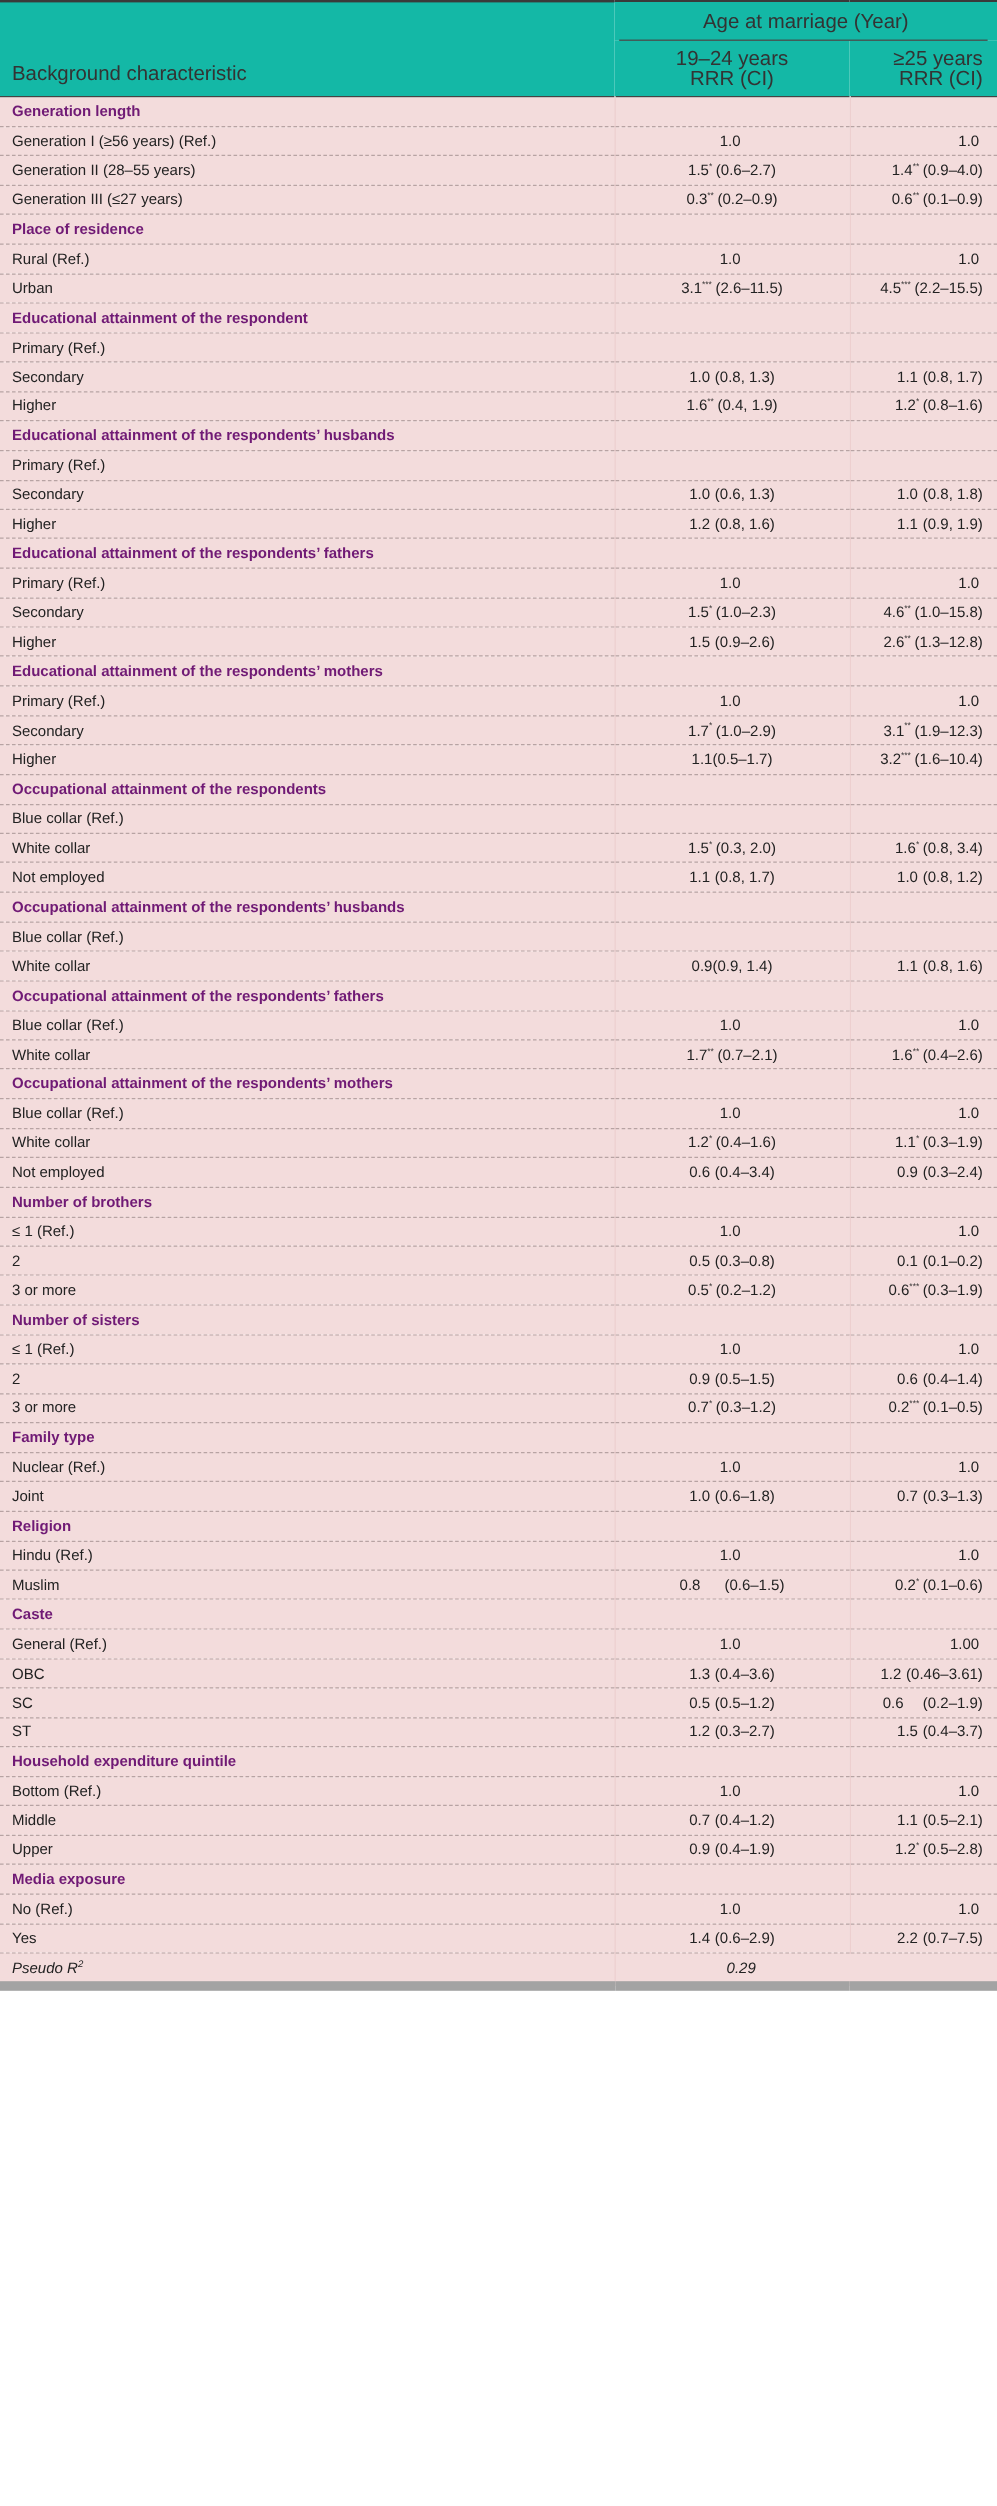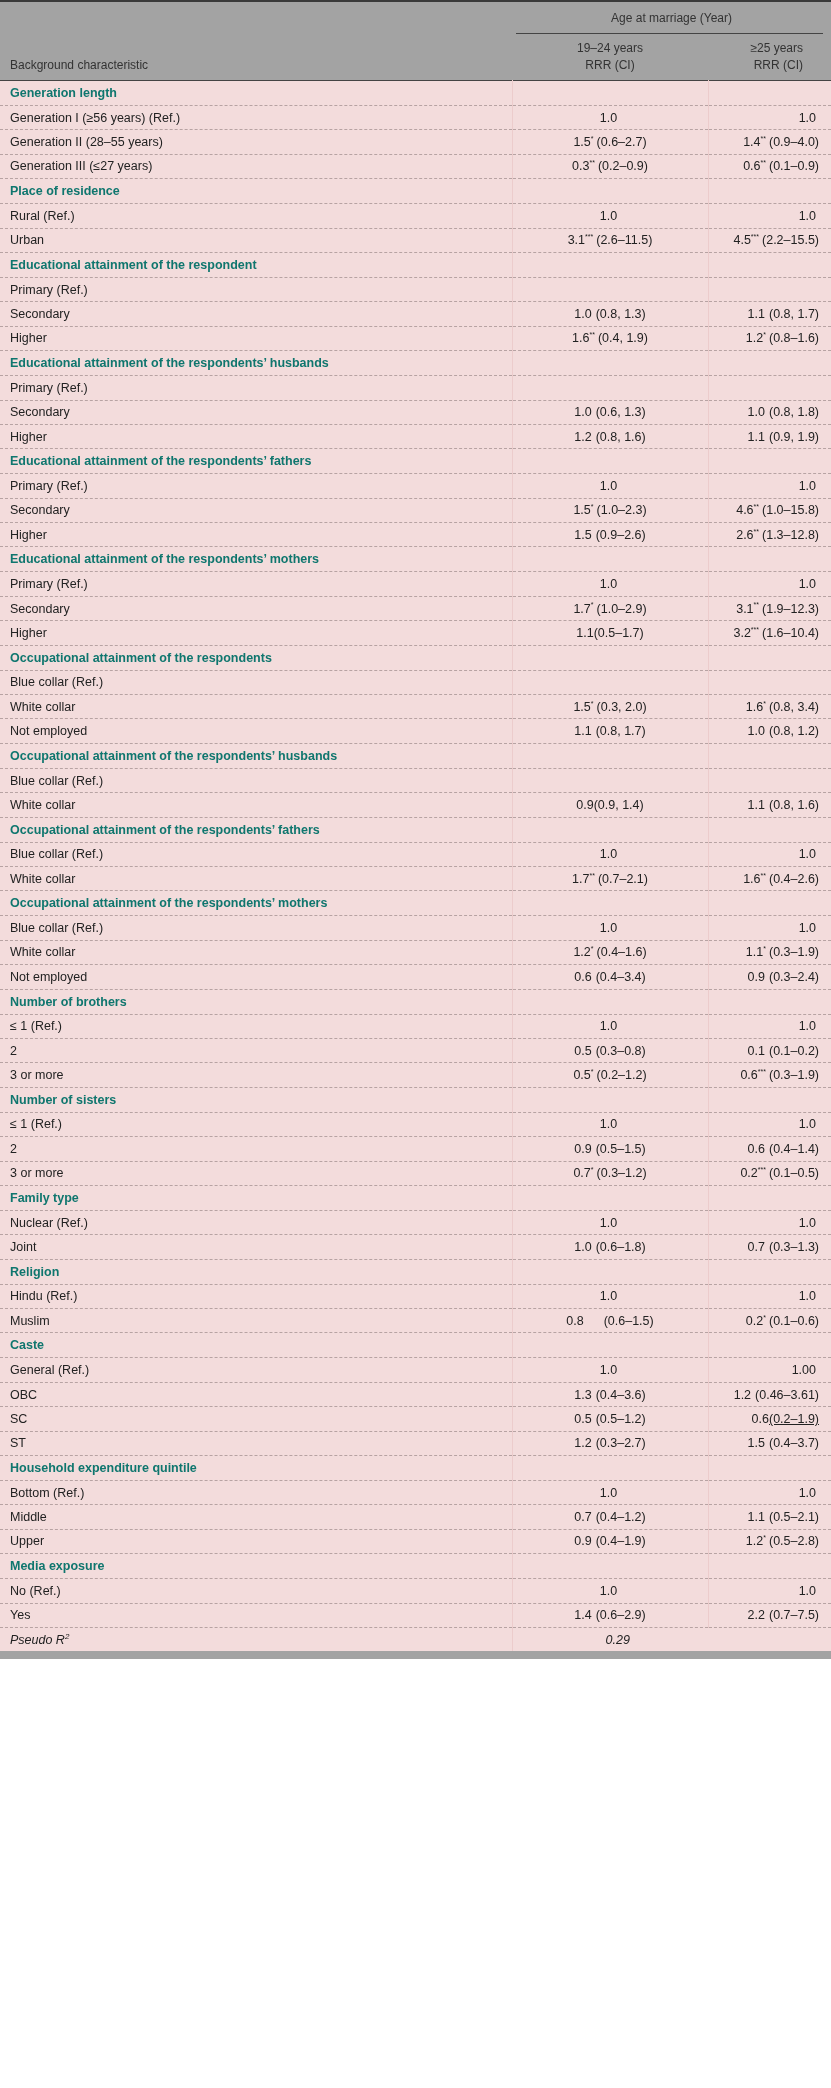--- a/index.html
+++ b/index.html
@@ -3,31 +3,31 @@
 <meta charset="utf-8">
 <style>
   html, body { margin: 0; padding: 0; background: #ffffff; }
   body { width: 831px; height: 2088px; overflow: hidden; font-family: "Liberation Sans", sans-serif; color: #222; }
   .table-wrap { position: relative; width: 831px; }
   table { width: 831px; border-collapse: collapse; table-layout: fixed; }
   col.c1 { width: 512px; }
   col.c2 { width: 196px; }
   col.c3 { width: 123px; }
   thead tr.top { border-top: 2px solid #3a3a3a; }
-  thead th { background: #a3a3a3; font-weight: normal; font-size: 12px; color: #333; padding: 0; }
+  thead th { background: #14b8a6; font-weight: normal; font-size: 17px; color: #333; padding: 0; }
   thead .span-head { height: 32px; text-align: center; vertical-align: middle; position: relative; }
   thead .span-head .rule { position: absolute; left: 4px; right: 8px; bottom: 0; border-bottom: 1.5px solid #444; }
   thead .bg-col { text-align: left; vertical-align: bottom; padding: 0 0 8px 10px; }
   thead .sub-head { height: 46px; text-align: center; vertical-align: middle; line-height: 17px; }
   thead tr.sub { border-bottom: 1.5px solid #444; }
   tbody td { background: #f3dcdc; font-size: 12.5px; height: 23.4px; padding: 0; border-bottom: 1px dashed #b7a3a3; vertical-align: middle; }
   tbody td.label { padding-left: 10px; text-align: left; }
   tbody td.val { text-align: center; white-space: nowrap; }
   tbody td.val3 { text-align: right; padding-right: 12px; white-space: nowrap; }
-  tbody tr.section td.label { font-weight: bold; color: #0f766e; }
+  tbody tr.section td.label { font-weight: bold; color: #701a75; }
   tbody tr.section td { height: 24px; }
   tbody td.c2 { border-left: 1px solid #eccccc; }
   tbody td.c3 { border-left: 1px solid #eccccc; }
   sup { font-size: 7px; vertical-align: super; line-height: 0; margin-right: 3px; }
   tr.r2 td { font-style: italic; }
   tr.r2 td.c2 { text-align: center; }
   tr.r2 { border-bottom: 2px solid #3a3a3a; }
   tr.r2 td { border-bottom: 8px solid #a3a3a3; }
 </style>
 </head>
@@ -46,21 +46,21 @@
         <th class="span-head" colspan="2">
           <span>Age at marriage (Year)</span>
           <span class="rule"></span>
         </th>
       </tr>
       <tr class="sub">
         <th class="sub-head">
           <div>19–24 years</div>
           <div>RRR (CI)</div>
         </th>
-        <th class="sub-head" style="text-align:right;padding-right:28px;">
+        <th class="sub-head" style="text-align:right;padding-right:12px;">
           <div>≥25 years</div>
           <div>RRR (CI)</div>
         </th>
       </tr>
     </thead>
     <tbody id="tbody">
         <tr class="section">
           <td class="label">Generation length</td>
           <td class="c2"></td>
           <td class="c3"></td>
@@ -326,21 +326,21 @@
           <td class="val3 c3"><span>1.00</span><sup></sup><span></span></td>
         </tr>
         <tr>
           <td class="label">OBC</td>
           <td class="val c2"><span>1.3</span><sup style="margin-right: 0px;"></sup><span style="margin-left: 4px;">(0.4–3.6)</span></td>
           <td class="val3 c3"><span>1.2</span><sup style="margin-right: 0px;"></sup><span style="margin-left: 4px;">(0.46–3.61)</span></td>
         </tr>
         <tr>
           <td class="label">SC</td>
           <td class="val c2"><span>0.5</span><sup style="margin-right: 0px;"></sup><span style="margin-left: 4px;">(0.5–1.2)</span></td>
-          <td class="val3 c3"><span>0.6</span><sup style="margin-right: 0px;"></sup><span style="margin-left: 0; text-decoration: underline;">(0.2–1.9)</span></td>
+          <td class="val3 c3"><span>0.6</span><sup style="margin-right: 0px;"></sup><span style="margin-left: 16px;">(0.2–1.9)</span></td>
         </tr>
         <tr>
           <td class="label">ST</td>
           <td class="val c2"><span>1.2</span><sup style="margin-right: 0px;"></sup><span style="margin-left: 4px;">(0.3–2.7)</span></td>
           <td class="val3 c3"><span>1.5</span><sup style="margin-right: 0px;"></sup><span style="margin-left: 4px;">(0.4–3.7)</span></td>
         </tr>
         <tr class="section">
           <td class="label">Household expenditure quintile</td>
           <td class="c2"></td>
           <td class="c3"></td>

